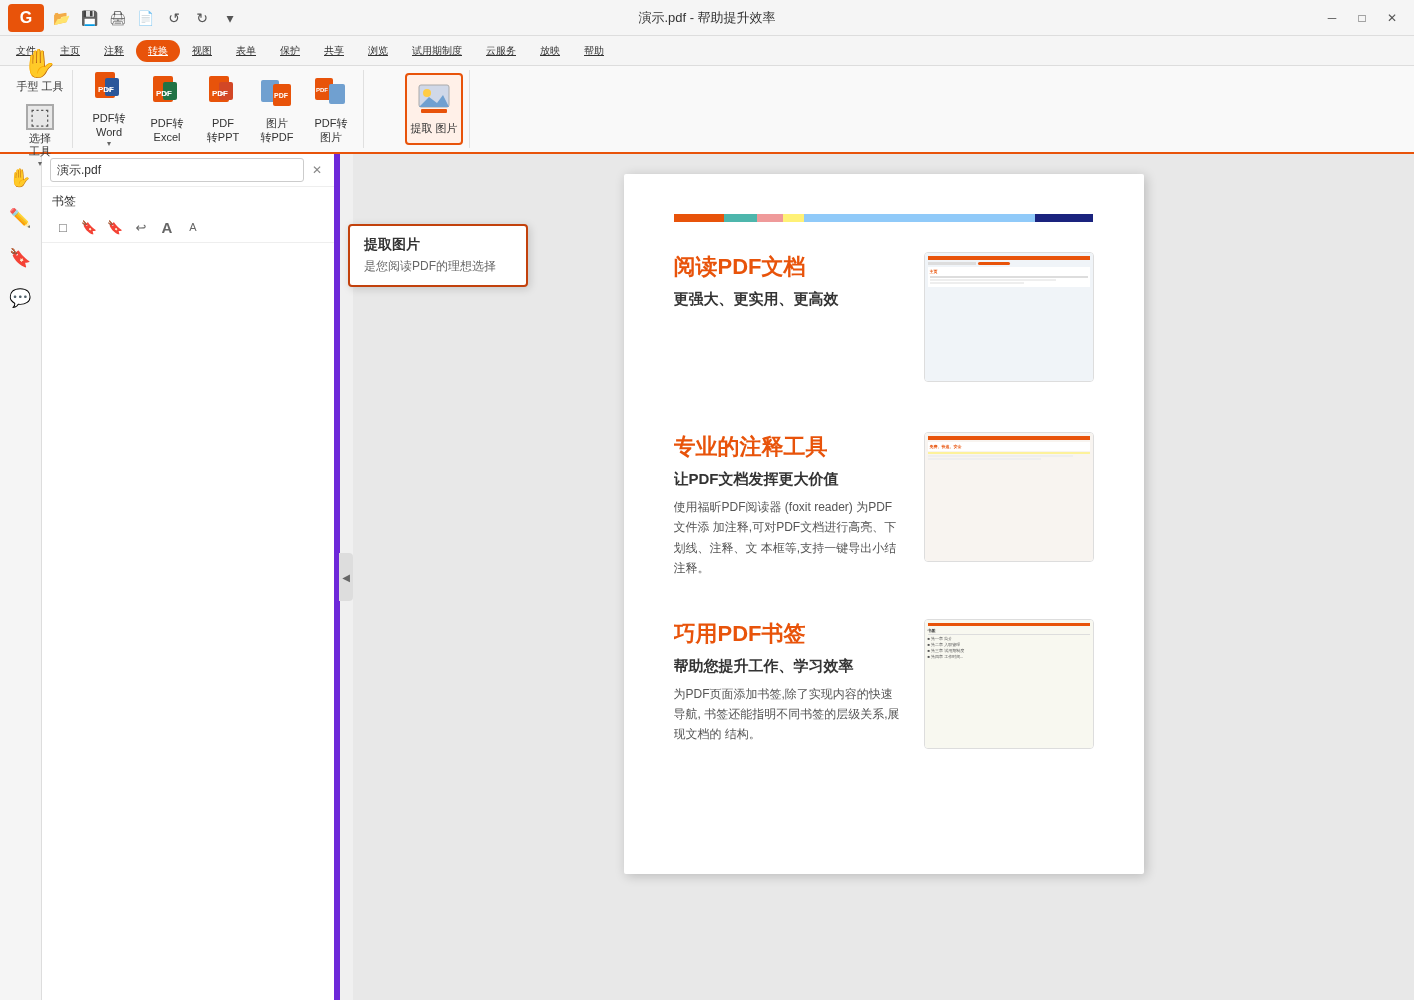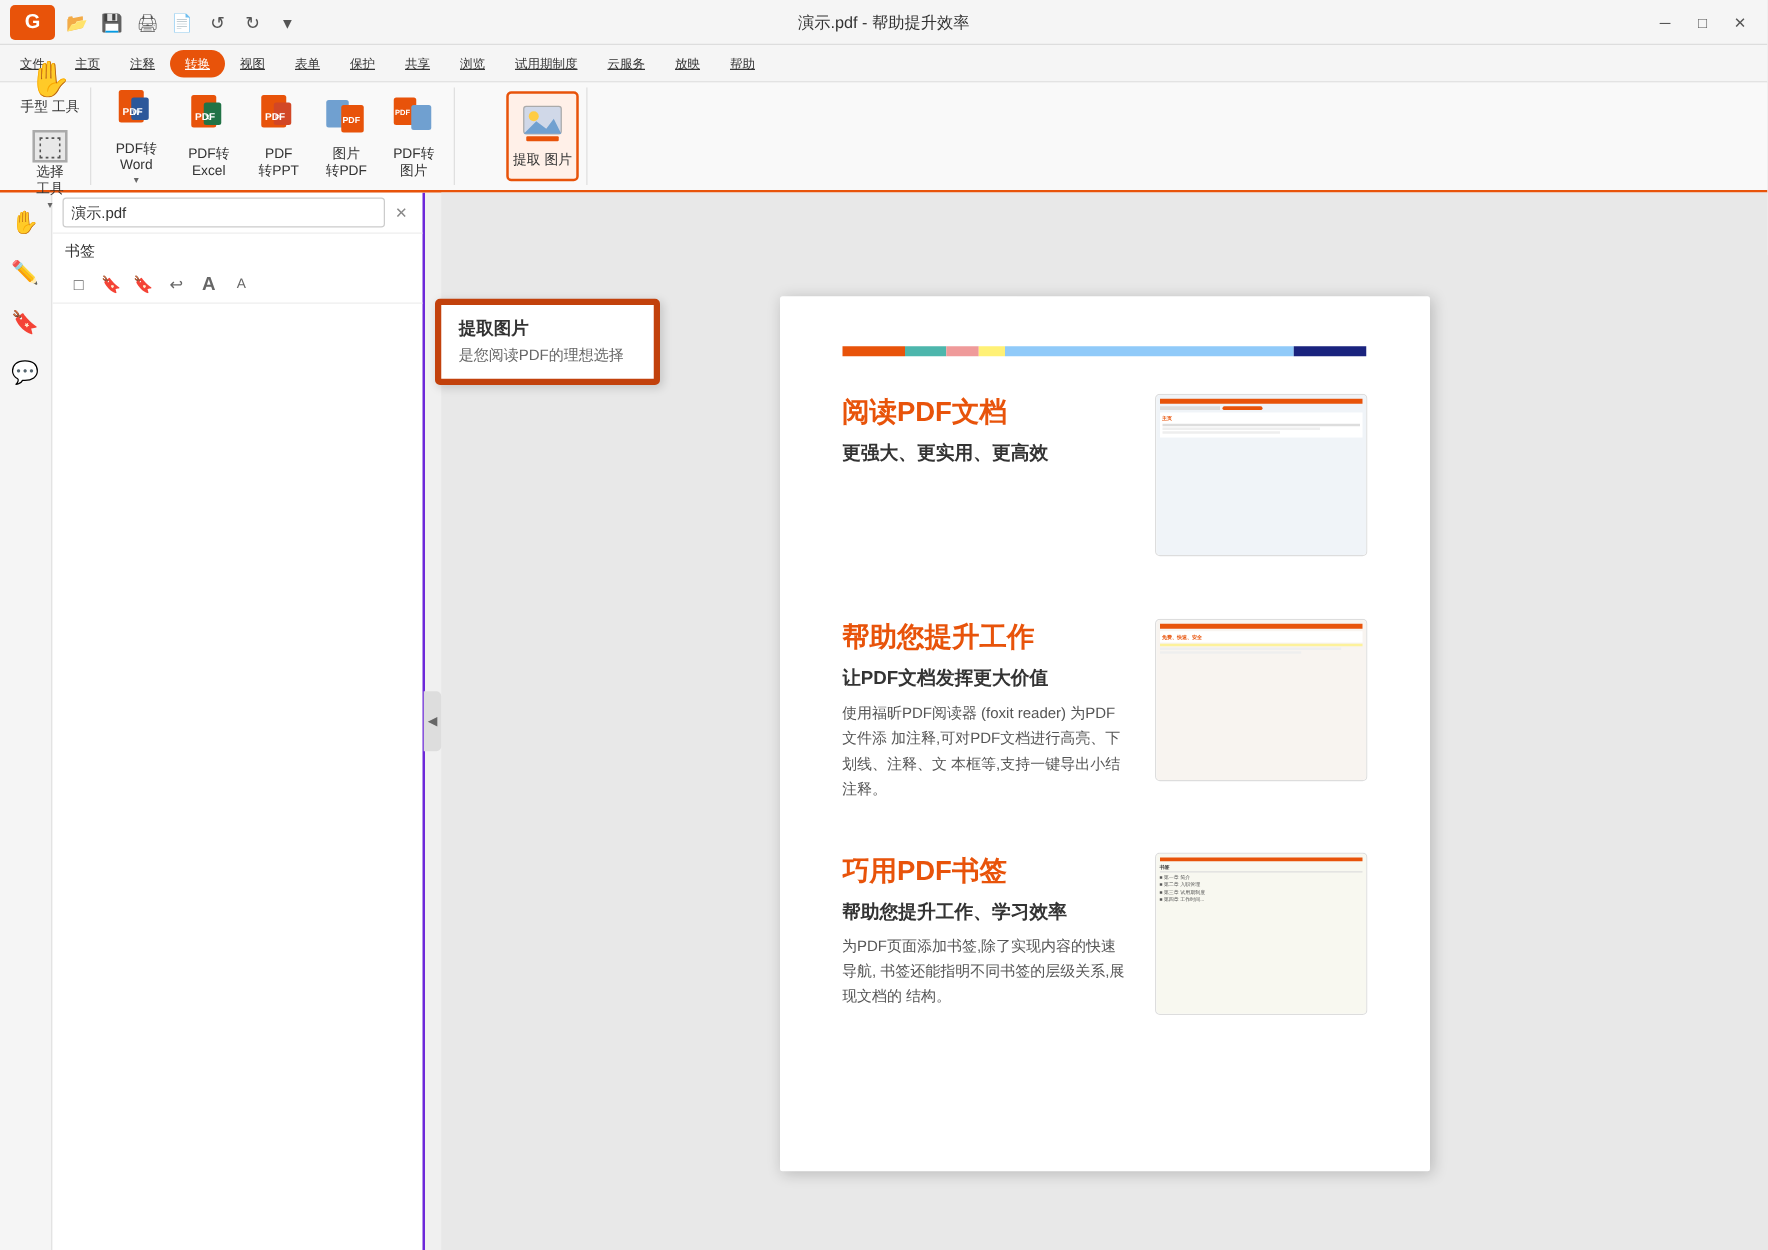--- a/index.html
+++ b/index.html
@@ -114,25 +114,25 @@
       line-height: 1.2;
     }
     .ribbon-btn-row {
       display: flex;
       gap: 2px;
     }
 
     
     #tooltip-popup {
       position: absolute;
-      top: 173px;
+      top: 158px;
       left: 348px;
       z-index: 100;
       background: white;
-      border: 5px solid #c2410c;
+      border: 2px solid #c2410c;
       border-radius: 4px;
       padding: 10px 14px;
       box-shadow: 2px 2px 8px rgba(0,0,0,0.15);
       min-width: 180px;
     }
     #tooltip-popup .tooltip-title {
       font-size: 14px;
       font-weight: bold;
       color: #333;
       margin-bottom: 4px;
@@ -162,21 +162,21 @@
     .sidebar-icon {
       width: 32px; height: 32px;
       display: flex; align-items: center; justify-content: center;
       cursor: pointer; border-radius: 4px; color: #666; font-size: 18px;
     }
 
     
     #panel {
       width: 298px;
       background: white;
-      border-right: 2px solid #6d28d9;
+      border-right: 6px solid #6d28d9;
       display: flex;
       flex-direction: column;
     }
     #panel-file-bar {
       display: flex;
       align-items: center;
       padding: 4px 8px;
       border-bottom: 1px solid #eee;
       gap: 4px;
     }
@@ -230,21 +230,21 @@
       cursor: pointer; border-radius: 0 4px 4px 0;
       color: #666; font-size: 10px; z-index: 10;
     }
 
     
     #docview {
       flex: 1;
       background: #e8e8e8;
       position: relative;
       display: flex;
-      align-items: center;
+      align-items: flex-start;
       justify-content: center;
       padding-top: 20px;
     }
     #page-preview {
       width: 520px;
       min-height: 700px;
       background: white;
       box-shadow: 2px 2px 12px rgba(0,0,0,0.2);
       border-radius: 2px;
       padding: 40px 50px;
@@ -526,21 +526,21 @@
         <div style="overflow: hidden;">
           <div class="preview-section-img">
             <div class="mini-app-preview" style="background: #f8f4f0; padding: 3px;">
               <div style="background:#e8530a; height:4px; margin-bottom:2px;"></div>
               <div style="background:#fff; padding:2px; font-size:4px; color:#e8530a; font-weight:bold; margin-bottom:1px;">免费、快速、安全</div>
               <div style="background:#fff176; height:2px; margin-bottom:1px; opacity:0.7;"></div>
               <div style="height:2px; background:#eee; margin:1px 0; width:90%;"></div>
               <div style="height:2px; background:#eee; margin:1px 0; width:70%;"></div>
             </div>
           </div>
-          <div class="preview-section-title">帮助您提升工作</div>
+          <div class="preview-section-title">专业的注释工具</div>
           <div class="preview-section-subtitle">让PDF文档发挥更大价值</div>
           <div class="preview-section-text">使用福昕PDF阅读器 (foxit reader) 为PDF文件添
 加注释,可对PDF文档进行高亮、下划线、注释、文
 本框等,支持一键导出小结注释。</div>
         </div>
       </div>
 
       <div class="preview-section">
         <div style="overflow: hidden;">
           <div class="preview-section-img">

